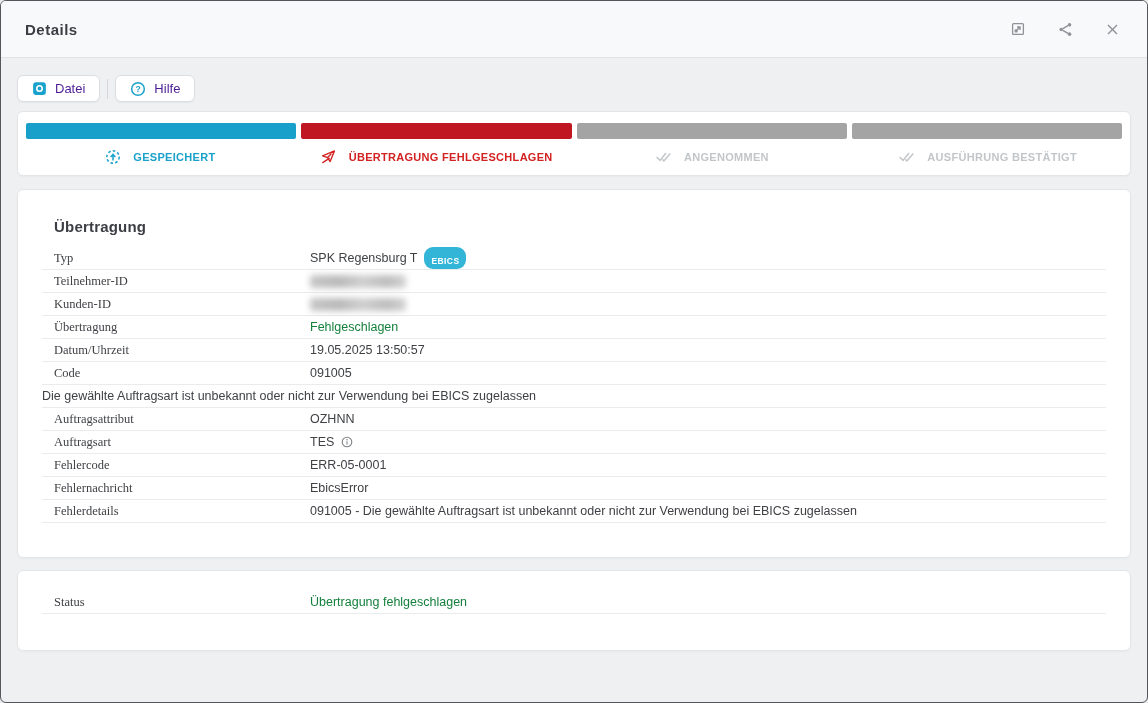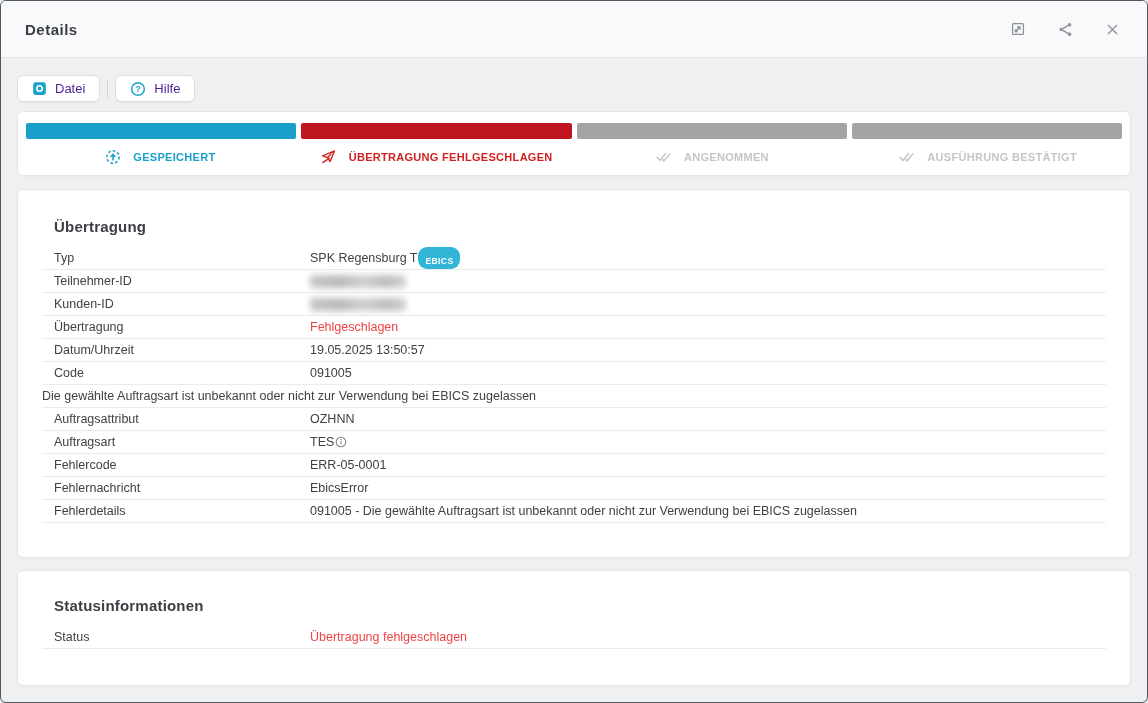--- a/index.html
+++ b/index.html
@@ -73,23 +73,23 @@
   .table-card h2 {
     font-size: 15px; font-weight: 700; color: #3b3e43;
     margin: 6px 0 12px 0; padding-left: 12px; letter-spacing: 0.2px;
   }
   .trow {
     display: flex; align-items: center;
     height: 23px;
     border-bottom: 1px solid #e9ebec;
     font-size: 12.5px; color: #3f4145;
   }
-  .trow .lbl { width: 268px; flex: 0 0 268px; padding-left: 12px; }
-  .trow .val { flex: 1; display: flex; align-items: center; gap: 1px; }
-  .val.orange, .orange { color: #ef4444; align-items: flex-end; }
+  .trow .lbl { width: 268px; flex: 0 0 268px; padding-left: 12px; font-family: Liberation Serif, serif; }
+  .trow .val { flex: 1; display: flex; align-items: center; gap: 7px; }
+  .val.orange, .orange { color: #15803d; align-items: flex-end; }
   .badge {
     display: inline-block;
     background: #33b5d8; color: #ffffff;
     font-size: 8.5px; font-weight: 700; letter-spacing: 0.4px;
     padding: 9px 7px 2px 7px; border-radius: 9px; line-height: 1.2;
   }
   .masked-blob {
     width: 96px; height: 13px; border-radius: 2px;
     background: linear-gradient(90deg,#c6c6c6,#b9b9b9 30%,#cfcfcf 55%,#bdbdbd 80%,#d2d2d2);
     filter: blur(3px);
@@ -285,21 +285,20 @@
         <div class="trow">
           <span class="lbl">Fehlerdetails</span>
           <span class="val">
             <span>091005 - Die gewählte Auftragsart ist unbekannt oder nicht zur Verwendung bei EBICS zugelassen</span>
           </span>
         </div>
       </div>
   </section>
 
   <section class="card table-card status-card">
-    <h2>Statusinformationen</h2>
     <div id="status-rows">
         <div class="trow">
           <span class="lbl">Status</span>
           <span class="val orange">
             <span>Übertragung fehlgeschlagen</span>
           </span>
         </div>
       </div>
   </section>
 

